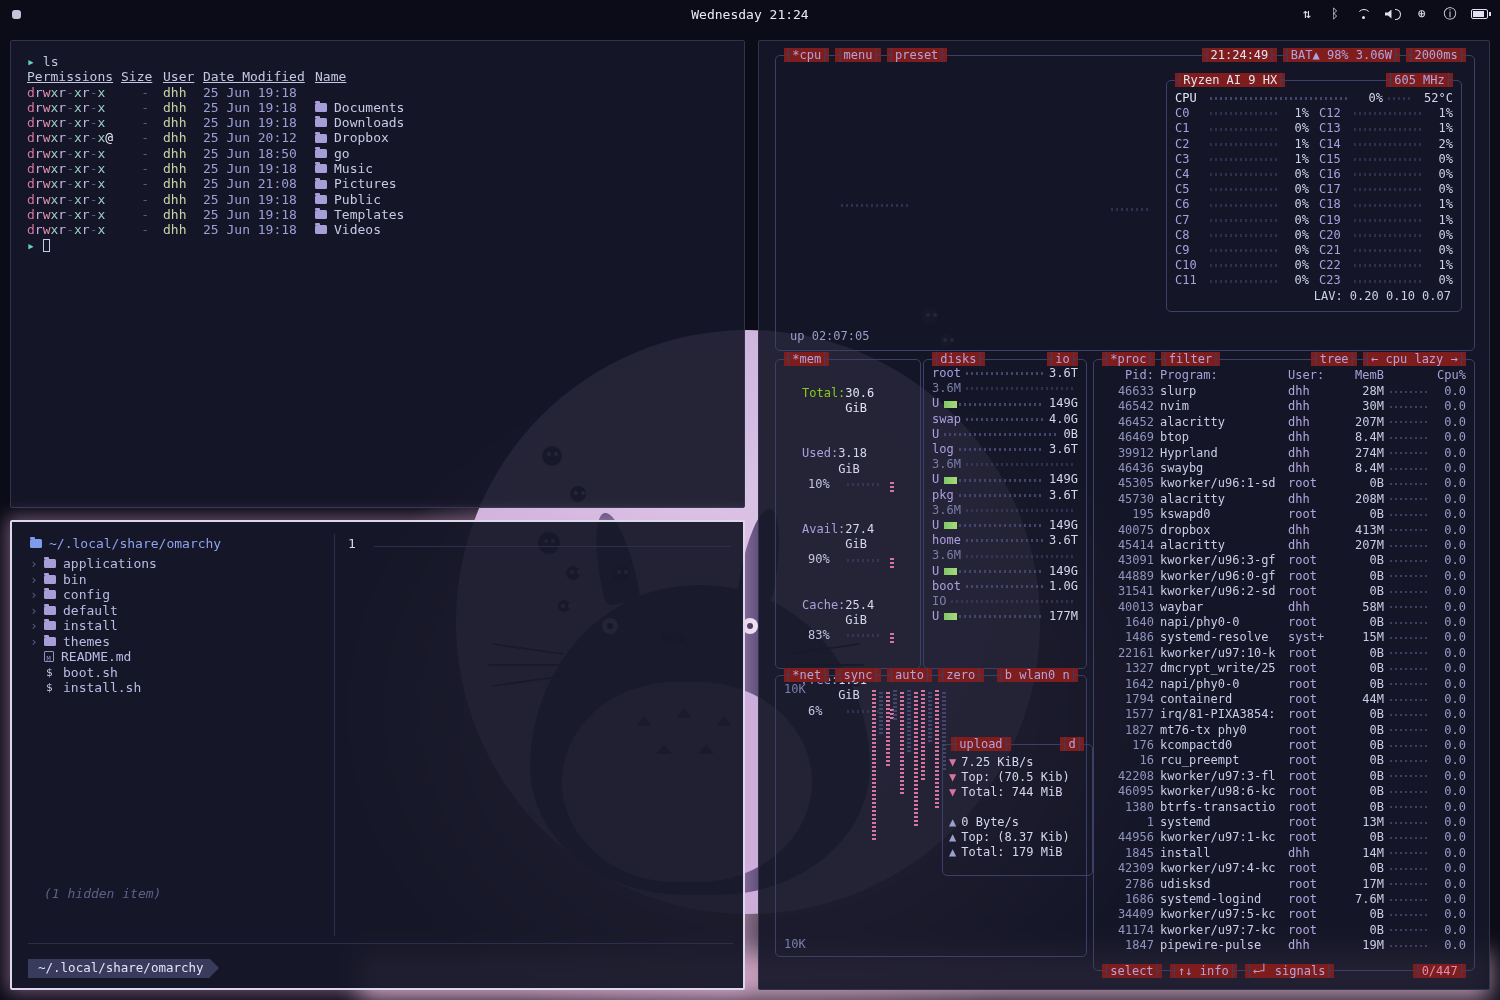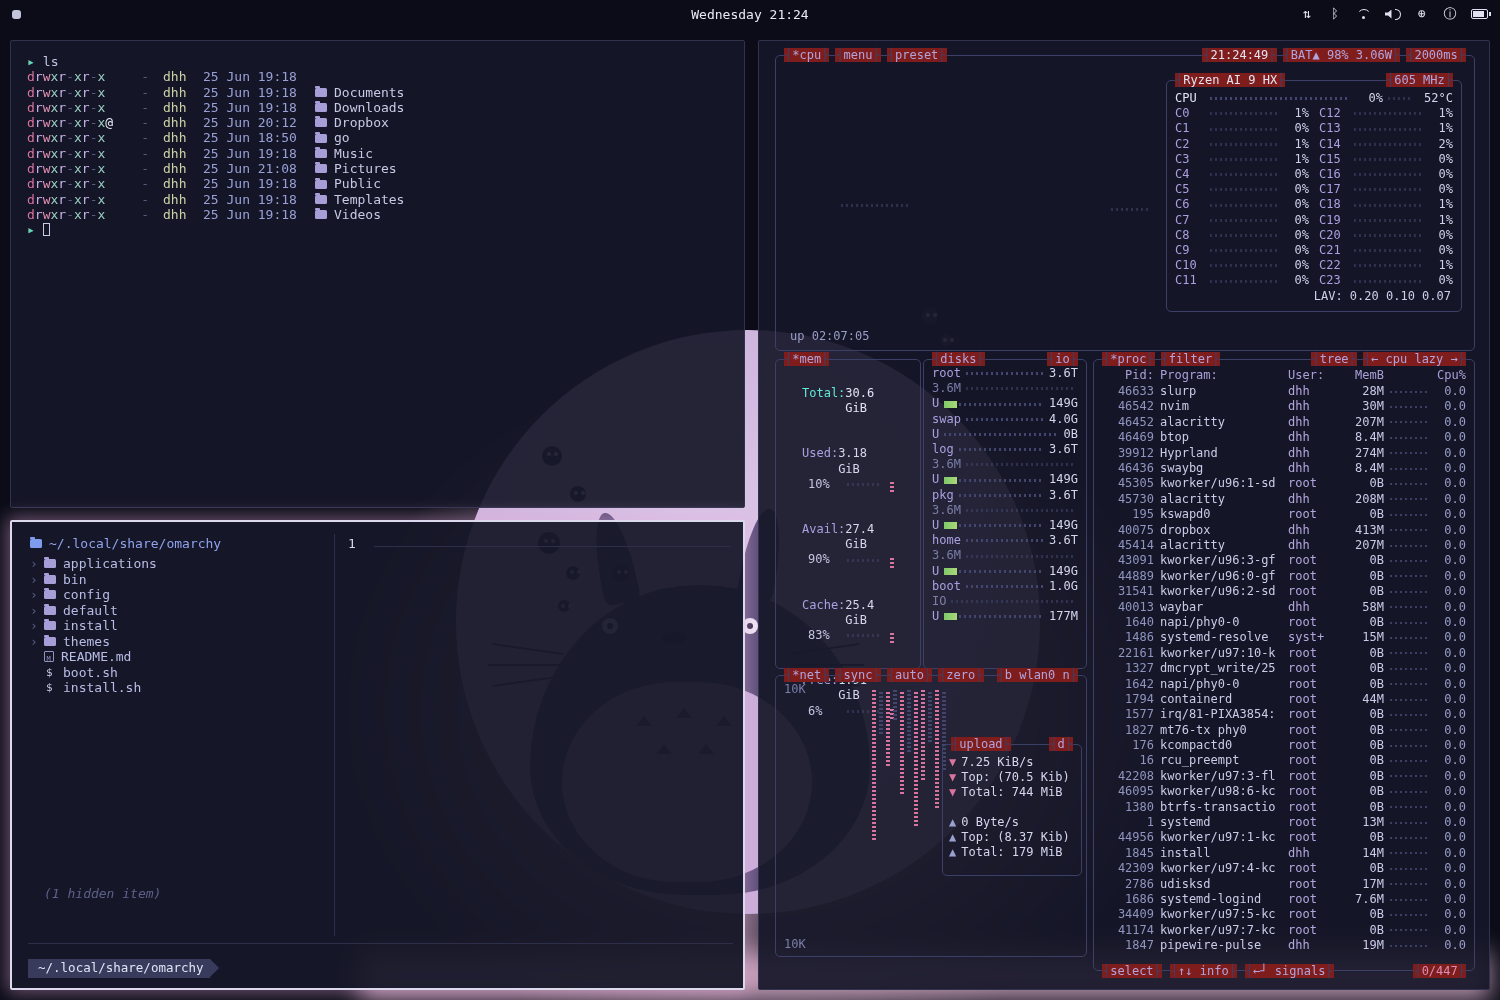--- a/index.html
+++ b/index.html
@@ -122,21 +122,21 @@
   .core-grid{display:flex;gap:10px}
   .core-col{flex:1}
   .core-row{display:flex;align-items:center}
   .core-name{width:30px;color:#ab9fe0}
   .core-pct{width:26px;text-align:right;color:#cdd0ea}
   .lav{text-align:right;color:#cdd0ea;padding-right:2px}
   .uptime{position:absolute;left:14px;bottom:6px;color:#9a9ec8}
 
   .mem-box{left:16px;top:318px;width:146px;height:310px;padding:26px}
   .mem-total{display:flex;justify-content:space-between}
-  .mem-total .lab{color:#5eead4}.mem-total .val{color:#e2e4f4}
+  .mem-total .lab{color:#84cc16}.mem-total .val{color:#e2e4f4}
   .mem-stat{margin-top:30px}
   .mem-stat .row1{display:flex;justify-content:space-between}
   .mem-stat .lab{color:#ab9fe0}.mem-stat .val{color:#d5d7ee}
   .mem-stat .row2{display:flex;align-items:center;gap:4px}
   .mem-stat .pct{width:36px;color:#c3c5e3;padding-left:6px}
   .mem-stat .hdots{max-width:52px}
   .mem-stat .vdots{height:10px;align-self:flex-end}
 
   .disks-box{left:164px;top:318px;width:164px;height:310px;padding:6px 8px}
   .disk .row{display:flex;align-items:center}
@@ -144,21 +144,21 @@
   .dval{color:#d5d7ee}
   .dfree{color:#7a7ea8}
   .dbar{flex:1;display:flex;align-items:center;margin:0 5px}
   .bar-fill{width:13px;height:7px;background:linear-gradient(90deg,#7fc86a,#a9d878);margin-right:2px;flex:0 0 auto}
   .dbar .hdots{margin:0}
 
   .net-box{left:16px;top:634px;width:312px;height:282px}
   .net-scale-top{position:absolute;left:8px;top:6px;color:#7a7ea8}
   .net-scale-bottom{position:absolute;left:8px;bottom:4px;color:#7a7ea8}
   .net-graph{position:absolute;left:96px;top:14px;height:188px;display:flex;align-items:flex-start;gap:3px}
-  .net-sub{position:absolute;left:166px;top:68px;width:140px;height:132px;border:1px solid #3d4066;border-radius:5px;padding:10px 6px 0 6px}
+  .net-sub{position:absolute;left:166px;top:68px;width:151px;height:132px;border:1px solid #3d4066;border-radius:5px;padding:10px 6px 0 6px}
   .nrow{display:flex;align-items:center;gap:5px;color:#d5d7ee}
   .nrow .arrow.down{color:#d9739f}
   .nrow .arrow.up{color:#9aa0d0}
   .ngap{height:14px}
 
   .proc-box{left:334px;top:318px;width:382px;height:612px}
   .proc-grid{display:grid;grid-template-columns:52px 122px 46px 44px 1fr 32px;column-gap:6px;align-items:center}
   .proc-head{position:absolute;left:8px;right:8px;top:8px;color:#a9a0d8}
   .ph-pid,.ph-mem,.ph-cpu{text-align:right}
   .proc-rows{position:absolute;left:8px;right:8px;top:24px;bottom:8px;overflow:hidden}
@@ -241,20 +241,27 @@
           <span></span>
         </span>
       </div>
   </div>
 
   <div class="win ls-win">
     <div class="t-line">
       <span class="prompt-arrow"></span>
       <span>ls</span>
     </div>
+    <div class="ls-row ls-hdr">
+      <span class="c-perm">Permissions</span>
+      <span class="c-size">Size</span>
+      <span class="c-user">User</span>
+      <span class="c-date">Date Modified</span>
+      <span class="c-name">Name</span>
+    </div>
     <div>
 
         <div class="ls-row">
           <span class="c-perm"><span class="pc-d">d</span><span class="pc-r">r</span><span class="pc-w">w</span><span class="pc-x">x</span><span class="pc-r">r</span><span class="pc-dash">-</span><span class="pc-x">x</span><span class="pc-r">r</span><span class="pc-dash">-</span><span class="pc-x">x</span></span>
           <span class="c-size">-</span>
           <span class="c-user">dhh</span>
           <span class="c-date">25 Jun 19:18</span>
         </div>
 
         <div class="ls-row">

